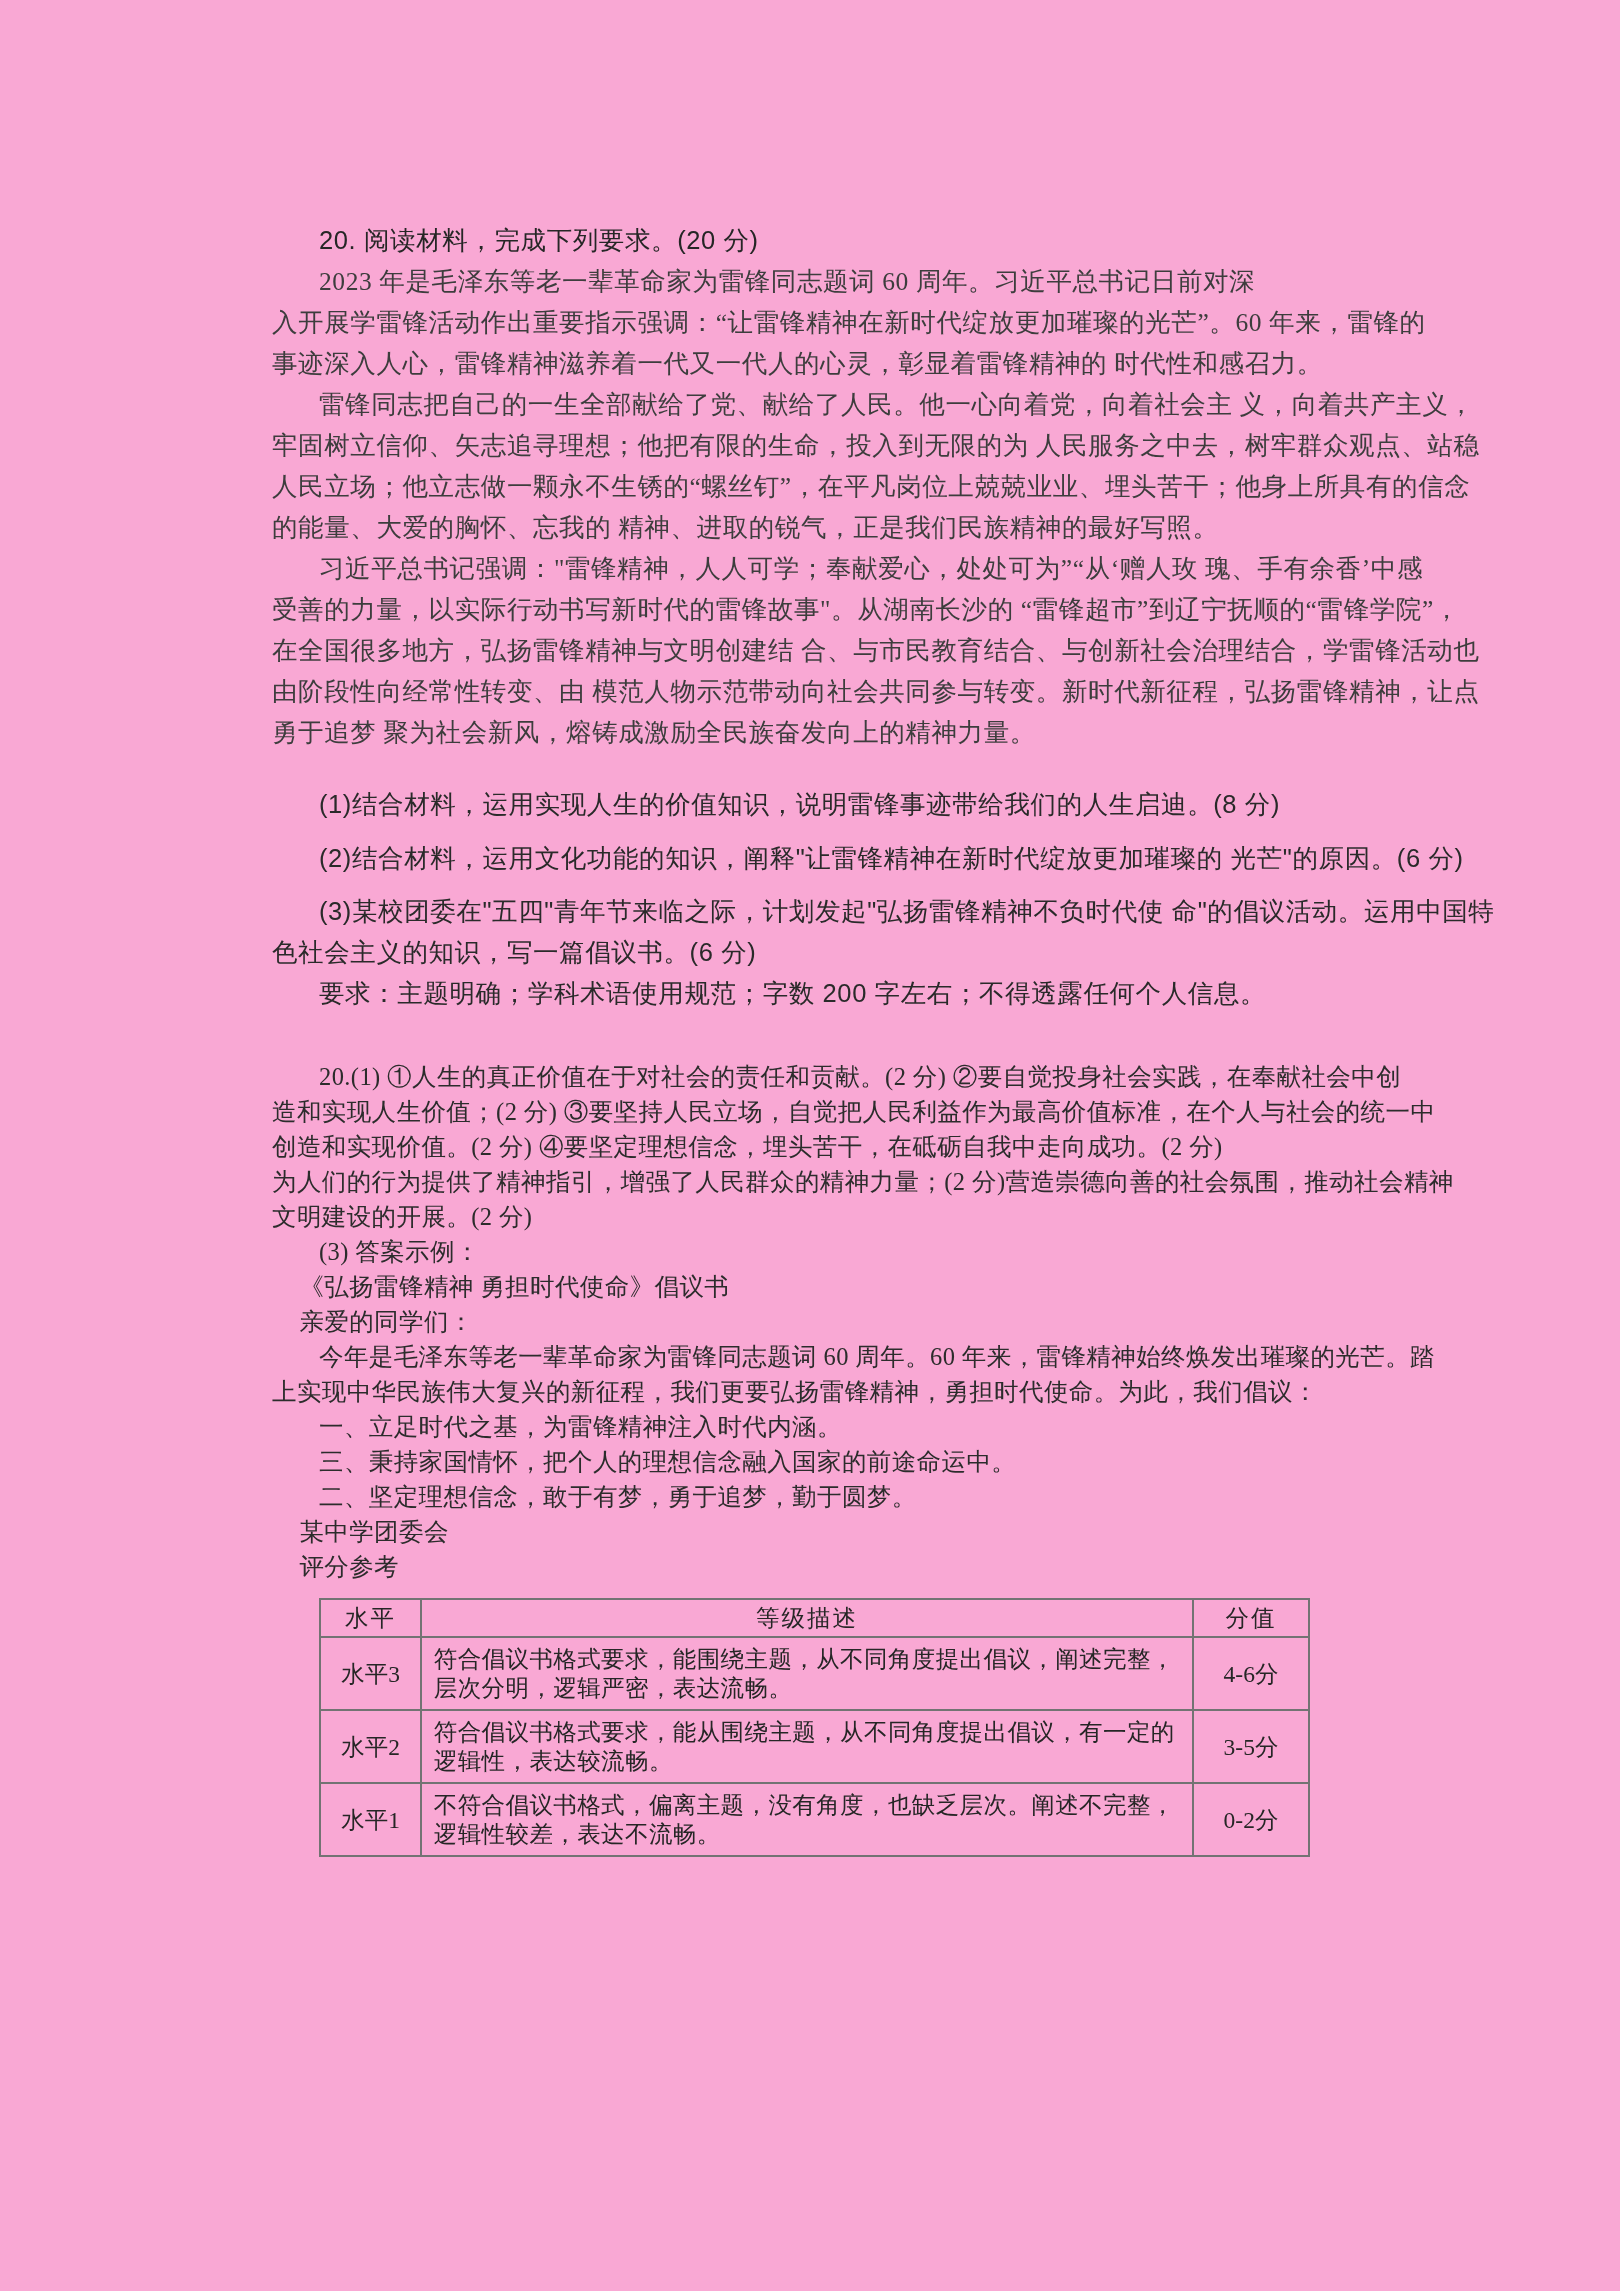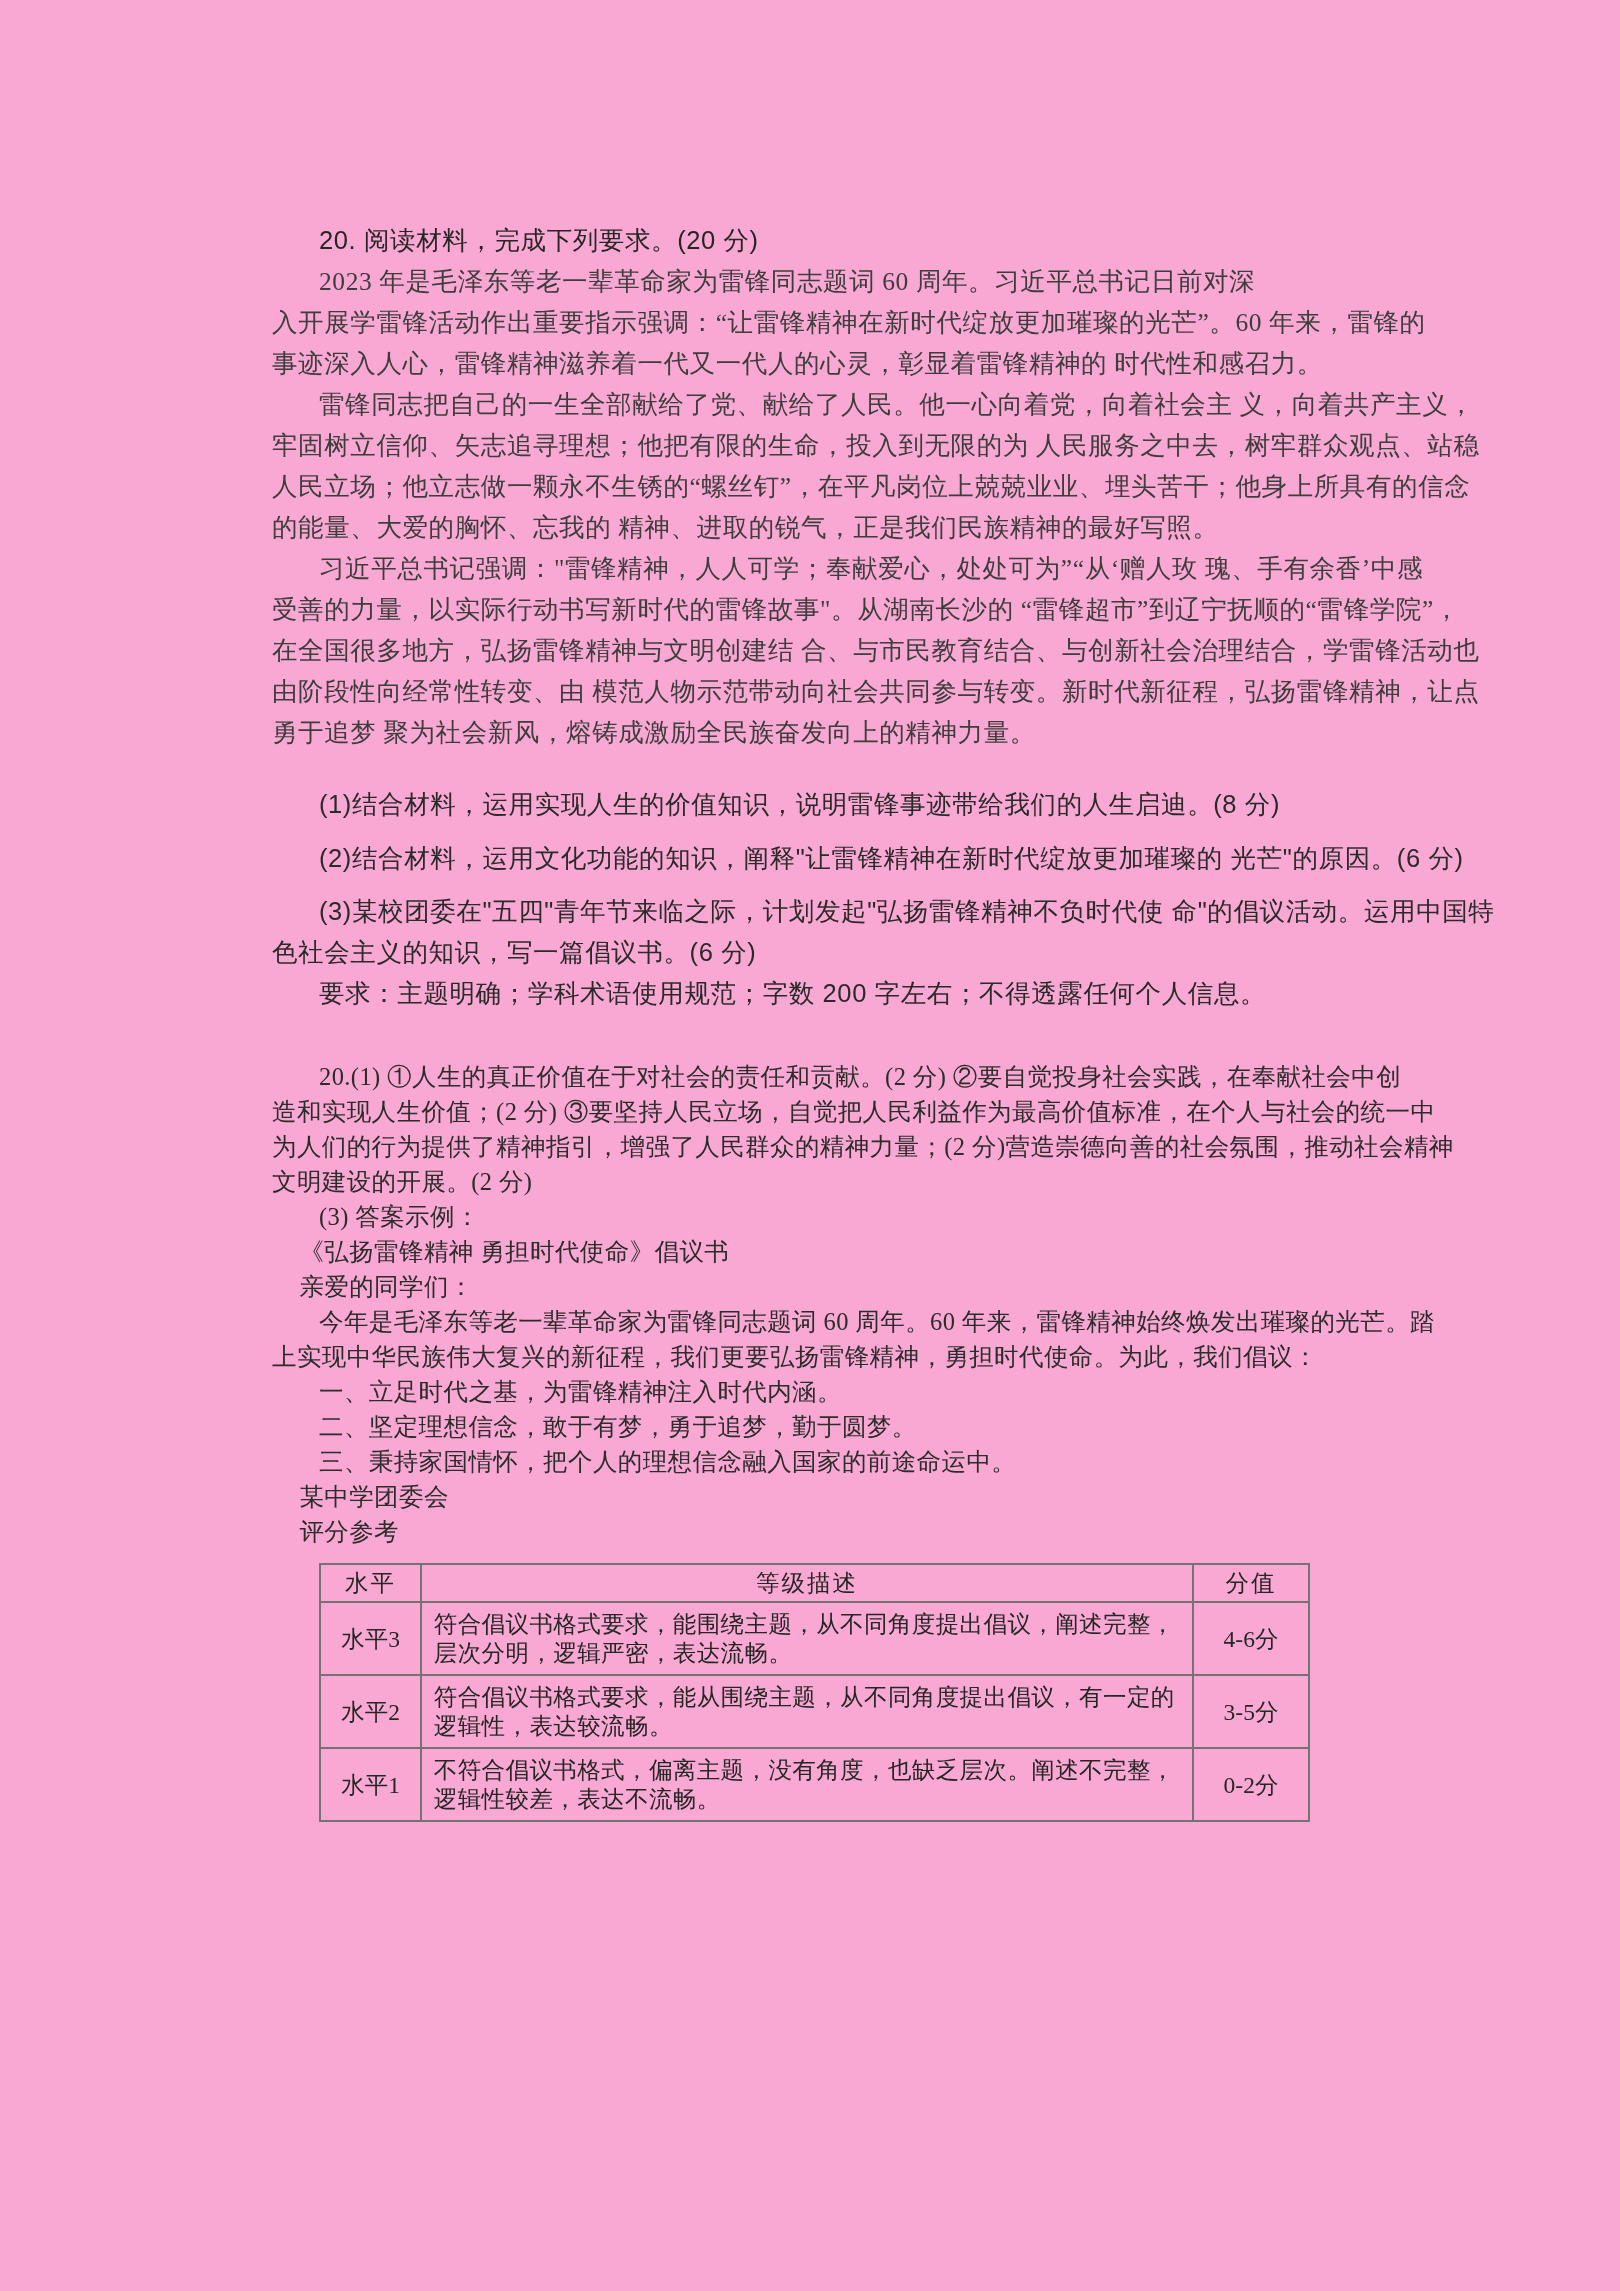--- a/index.html
+++ b/index.html
@@ -100,30 +100,31 @@
       <div class="line ind2" style="margin-top: 12.7px;">(2)结合材料，运用文化功能的知识，阐释"让雷锋精神在新时代绽放更加璀璨的 光芒"的原因。(6 分)</div>
       <div class="line ind2" style="margin-top: 12.7px;">(3)某校团委在"五四"青年节来临之际，计划发起"弘扬雷锋精神不负时代使 命"的倡议活动。运用中国特</div>
       <div class="line ind0">色社会主义的知识，写一篇倡议书。(6 分)</div>
     </div>
 
   <div class="line req-line ind2">要求：主题明确；学科术语使用规范；字数 200 字左右；不得透露任何个人信息。</div>
 
   <div class="answers" id="answer-lines">
       <div class="line ind2">20.(1) ①人生的真正价值在于对社会的责任和贡献。(2 分) ②要自觉投身社会实践，在奉献社会中创</div>
       <div class="line ind0">造和实现人生价值；(2 分) ③要坚持人民立场，自觉把人民利益作为最高价值标准，在个人与社会的统一中</div>
+      <div class="line ind0">创造和实现价值。(2 分) ④要坚定理想信念，埋头苦干，在砥砺自我中走向成功。(2 分)</div>
       <div class="line ind0">为人们的行为提供了精神指引，增强了人民群众的精神力量；(2 分)营造崇德向善的社会氛围，推动社会精神</div>
       <div class="line ind0">文明建设的开展。(2 分)</div>
       <div class="line ind2">(3) 答案示例：</div>
       <div class="line ind1">《弘扬雷锋精神 勇担时代使命》倡议书</div>
       <div class="line ind1">亲爱的同学们：</div>
       <div class="line ind2">今年是毛泽东等老一辈革命家为雷锋同志题词 60 周年。60 年来，雷锋精神始终焕发出璀璨的光芒。踏</div>
       <div class="line ind0">上实现中华民族伟大复兴的新征程，我们更要弘扬雷锋精神，勇担时代使命。为此，我们倡议：</div>
       <div class="line ind2">一、立足时代之基，为雷锋精神注入时代内涵。</div>
+      <div class="line ind2">三、秉持家国情怀，把个人的理想信念融入国家的前途命运中。</div>
       <div class="line ind2">二、坚定理想信念，敢于有梦，勇于追梦，勤于圆梦。</div>
-      <div class="line ind2">三、秉持家国情怀，把个人的理想信念融入国家的前途命运中。</div>
       <div class="line ind1">某中学团委会</div>
       <div class="line ind1">评分参考</div>
     </div>
 
   <table class="rubric">
     <colgroup>
       <col style="width:101px">
       <col style="width:772px">
       <col style="width:116px">
     </colgroup>

